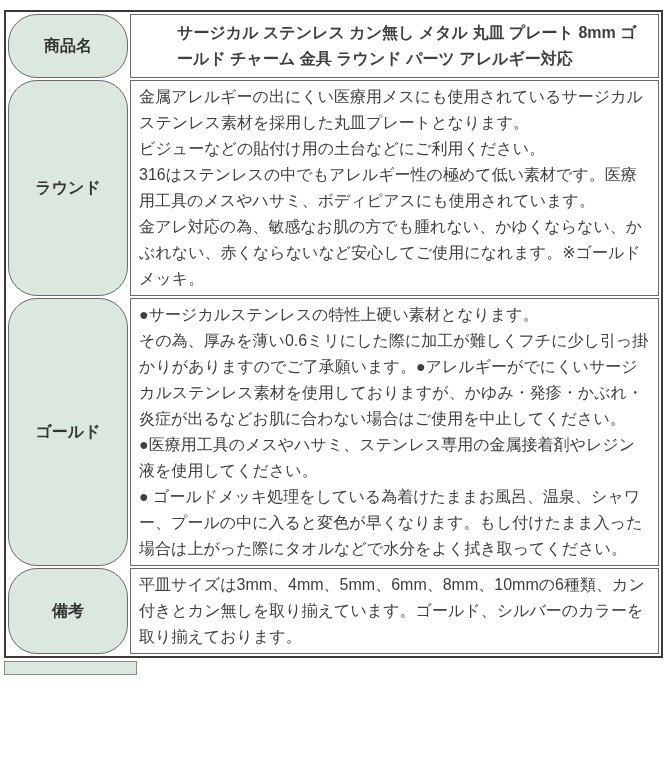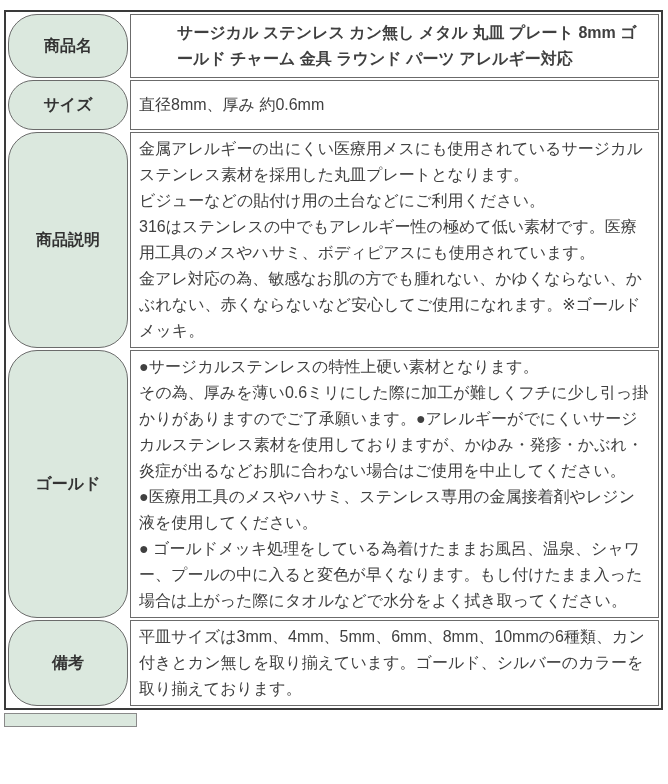--- a/index.html
+++ b/index.html
@@ -67,27 +67,21 @@
 
 <table class="spec-table">
   <tbody>
     <tr class="name-row">
       <td class="lbl">商品名</td>
       <td class="val">
         <p>サージカル ステンレス カン無し メタル 丸皿 プレート 8mm ゴールド チャーム 金具 ラウンド パーツ アレルギー対応</p>
       </td>
     </tr>
     <tr>
-      <td class="lbl">サイズ</td>
-      <td class="val">
-        <p>直径8mm、厚み 約0.6mm</p>
-      </td>
-    </tr>
-    <tr>
-      <td class="lbl">商品説明</td>
+      <td class="lbl">ラウンド</td>
       <td class="val">
         <p>金属アレルギーの出にくい医療用メスにも使用されているサージカルステンレス素材を採用した丸皿プレートとなります。</p>
         <p>ビジューなどの貼付け用の土台などにご利用ください。</p>
         <p>316はステンレスの中でもアレルギー性の極めて低い素材です。医療用工具のメスやハサミ、ボディピアスにも使用されています。</p>
         <p>金アレ対応の為、敏感なお肌の方でも腫れない、かゆくならない、かぶれない、赤くならないなど安心してご使用になれます。※ゴールドメッキ。</p>
       </td>
     </tr>
     <tr>
       <td class="lbl">ゴールド</td>
       <td class="val">

